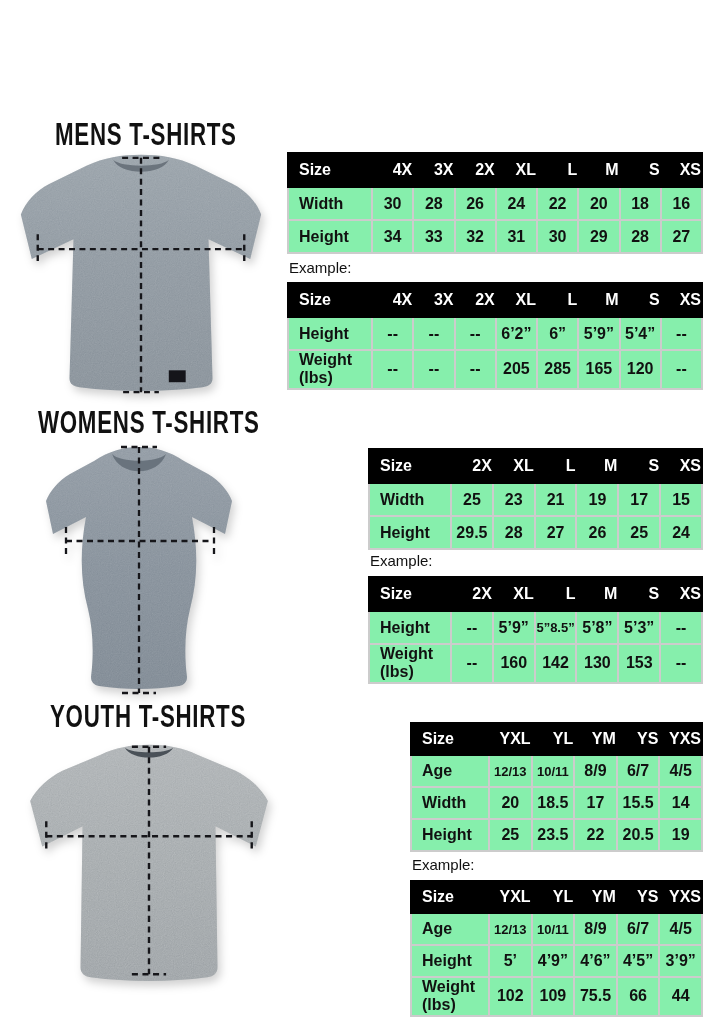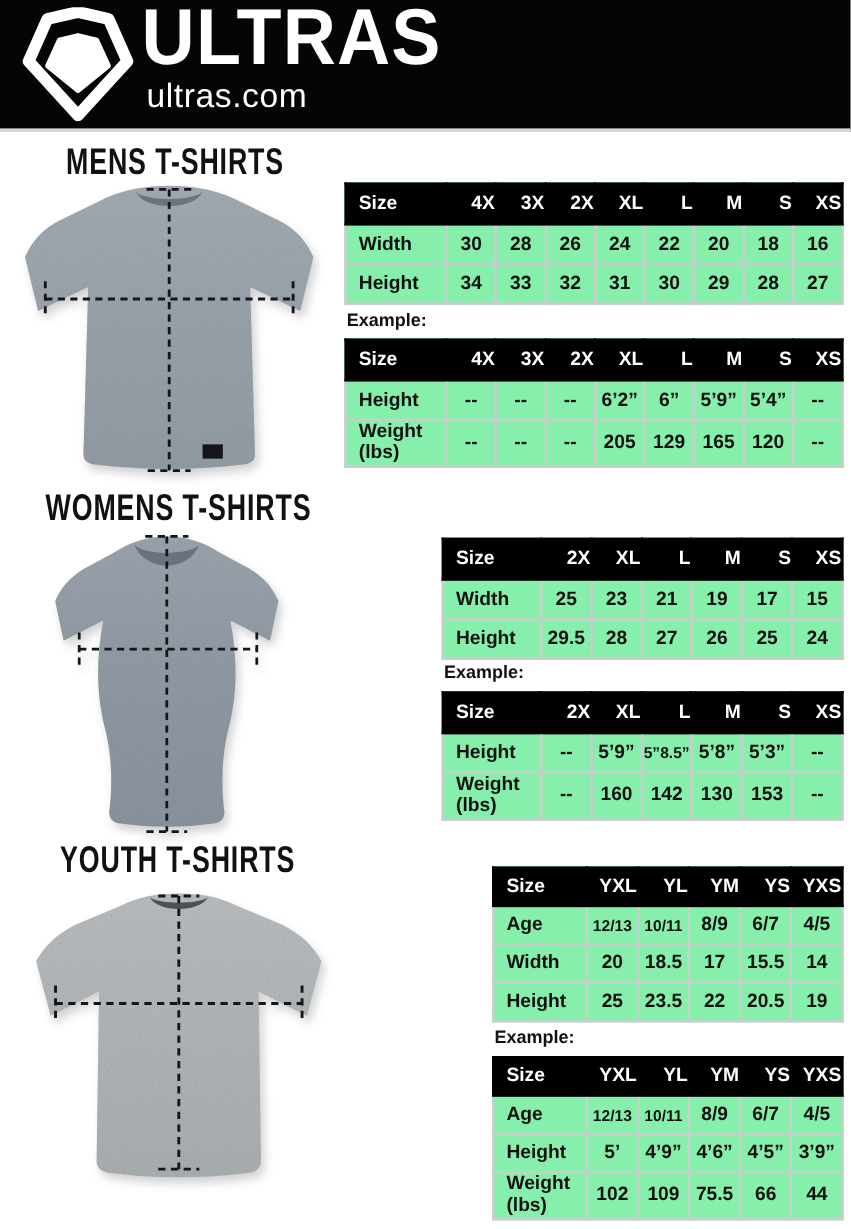--- a/index.html
+++ b/index.html
@@ -58,39 +58,31 @@
   #mens-size-table    { left:287px; top:152px; width:416px; }
   #mens-example-table { left:287px; top:282px; width:416px; }
   #womens-size-table    { left:368px; top:448px; width:335px; }
   #womens-example-table { left:368px; top:576px; width:335px; }
   #youth-size-table    { left:410px; top:722px; width:293px; }
   #youth-example-table { left:410px; top:880px; width:293px; }
   #youth-size-table tbody tr, #youth-example-table tbody tr { height:32px; }
   #youth-size-table thead th, #youth-example-table thead th { height:32px; }
   
   .example-label {
-    position:absolute; font-size:15px; font-weight:bold; color:#111;text-align:center;
+    position:absolute; font-size:15px; font-weight:normal; color:#111;text-align:center;
   }
   #mens-example-label   { left:289px; top:259px; }
   #womens-example-label { left:370px; top:552px; }
   #youth-example-label  { left:412px; top:856px; }
 </style>
 </head>
 <body>
 
 <div class="page">
 
-  <div class="masthead">
-    <svg class="logo-svg" width="98" height="98" viewBox="0 0 100 100">
-      <path d="M24,10 L50,4 L76,10 L92,46 L50,92 L8,46 Z" fill="none" stroke="#ffffff" stroke-width="10" stroke-linejoin="round"></path>
-      <path d="M34,28 L50,24 L66,28 L76,50 L50,71 L24,50 Z" fill="#ffffff" stroke="#ffffff" stroke-width="4" stroke-linejoin="round"></path>
-    </svg>
-    <div class="brand">ULTRAS</div>
-    <div class="site">ultras.com</div>
-  </div>
 
   <div class="sec-title" id="mens-title">MENS T-SHIRTS</div>
   <div class="sec-title" id="womens-title">WOMENS T-SHIRTS</div>
   <div class="sec-title" id="youth-title">YOUTH T-SHIRTS</div>
 
   <svg class="shirt" id="mens-shirt" width="278" height="252" viewBox="0 0 280 250">
     <defs>
       <linearGradient id="gm" x1="0" y1="0" x2="0" y2="1">
         <stop offset="0" stop-color="#909aa2"></stop>
         <stop offset="0.5" stop-color="#858f98"></stop>
@@ -256,21 +248,21 @@
           <td>5’4”</td>
           <td>--</td>
         </tr>
         <tr>
           <th class="lbl two-line">Weight
 (lbs)</th>
           <td>--</td>
           <td>--</td>
           <td>--</td>
           <td>205</td>
-          <td>129</td>
+          <td>285</td>
           <td>165</td>
           <td>120</td>
           <td>--</td>
         </tr>
       </tbody>
     </table>
 
   <table class="dtable" id="womens-size-table">
       <colgroup>
         <col style="width: 82px;">

